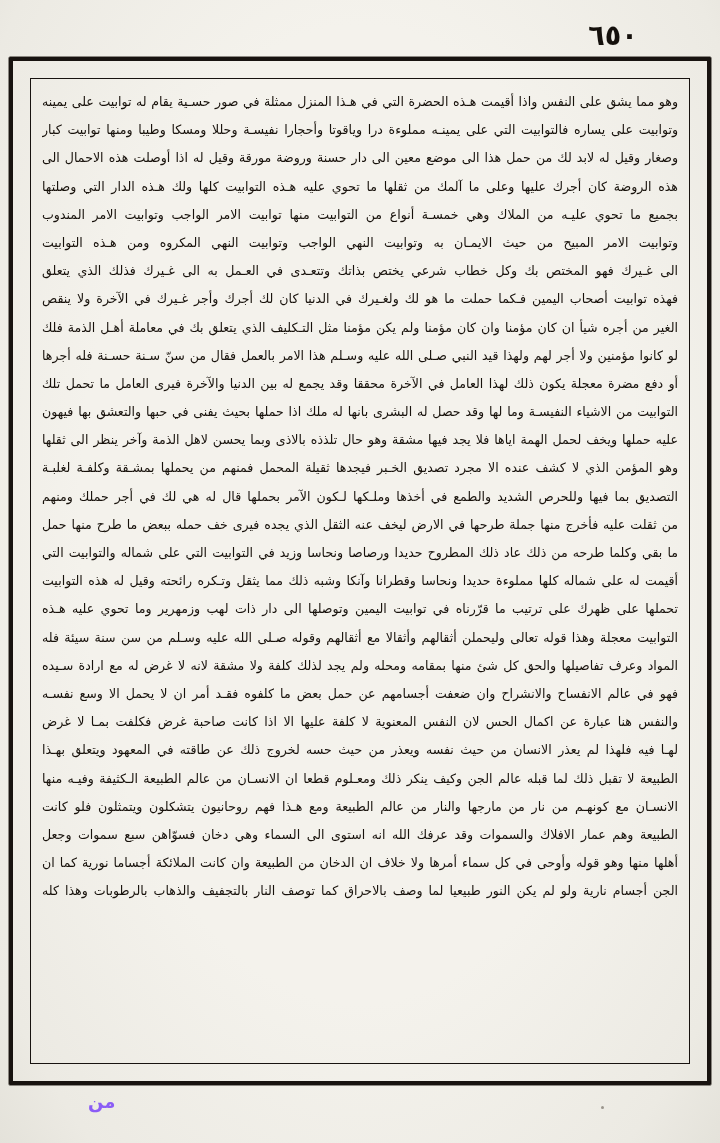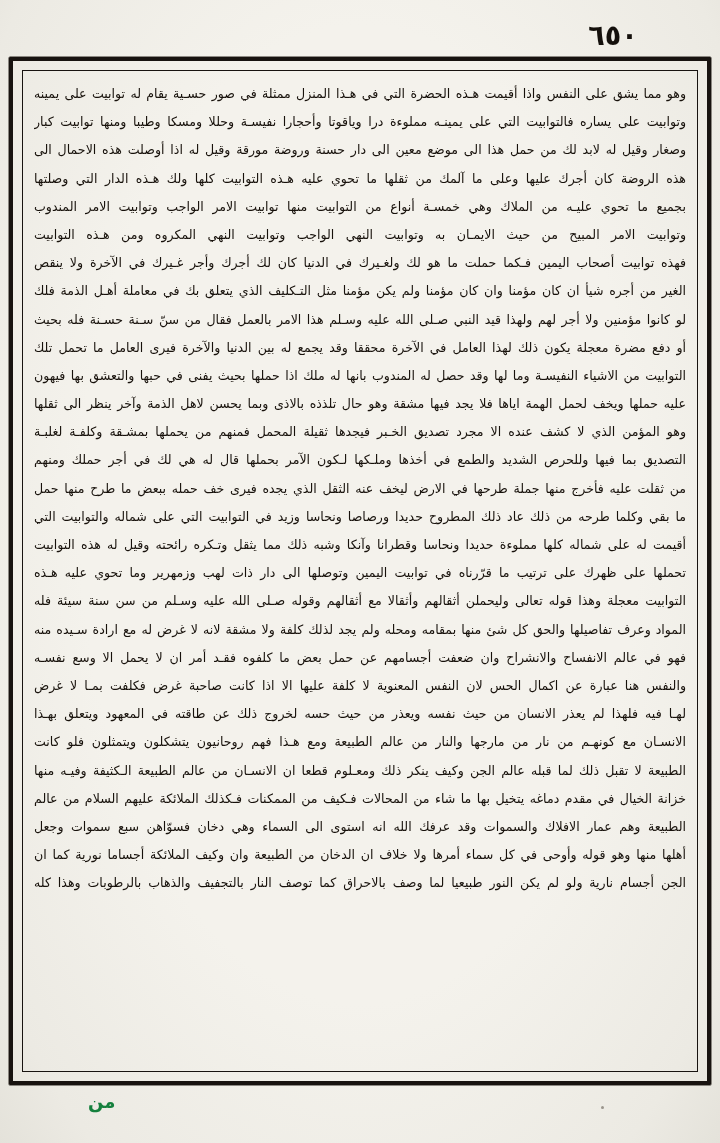--- a/index.html
+++ b/index.html
@@ -31,21 +31,21 @@
   }
 
   
   .frame {
     position: absolute;
     left: 9px;
     top: 57px;
     right: 9px;
     bottom: 58px;
     border: 4px solid #181310;
-    padding: 9px;
+    padding: 17px;
     box-sizing: border-box;
     border-radius: 1px;
     box-shadow: 0 0 0 0.5px #2a241e;
   }
   .frame-inner {
     width: 100%;
     height: 100%;
     border: 1.6px solid #181310;
     box-sizing: border-box;
   }
@@ -73,21 +73,21 @@
   }
 
   
   .catchword {
     position: absolute;
     top: 1091px;
     left: 88px;
     font-size: 18px;
     font-weight: bold;
     direction: rtl;
-    color: #15803d;
+    color: #8b5cf6;
   }
 
   
   .ink-speck {
     position: absolute;
     top: 1106px;
     left: 601px;
     width: 3px;
     height: 3px;
     border-radius: 50%;
@@ -101,42 +101,42 @@
 
 <div class="frame">
   <div class="frame-inner">
     <div class="text-block" id="text-block">
         <div class="text-line">وهو مما يشق على النفس واذا أقيمت هـذه الحضرة التي في هـذا المنزل ممثلة في صور حسـية يقام له توابيت على يمينه</div>
         <div class="text-line">وتوابيت على يساره فالتوابيت التي على يمينـه مملوءة درا وياقوتا وأحجارا نفيسـة وحللا ومسكا وطيبا ومنها توابيت كبار</div>
         <div class="text-line">وصغار وقيل له لابد لك من حمل هذا الى موضع معين الى دار حسنة وروضة مورقة وقيل له اذا أوصلت هذه الاحمال الى</div>
         <div class="text-line">هذه الروضة كان أجرك عليها وعلى ما آلمك من ثقلها ما تحوي عليه هـذه التوابيت كلها ولك هـذه الدار التي وصلتها</div>
         <div class="text-line">بجميع ما تحوي عليـه من الملاك وهي خمسـة أنواع من التوابيت منها توابيت الامر الواجب وتوابيت الامر المندوب</div>
         <div class="text-line">وتوابيت الامر المبيح من حيث الايمـان به وتوابيت النهي الواجب وتوابيت النهي المكروه ومن هـذه التوابيت</div>
+        <div class="text-line">الى غـيرك فهو المختص بك وكل خطاب شرعي يختص بذاتك وتتعـدى في العـمل به الى غـيرك فذلك الذي يتعلق</div>
         <div class="text-line">فهذه توابيت أصحاب اليمين فـكما حملت ما هو لك ولغـيرك في الدنيا كان لك أجرك وأجر غـيرك في الآخرة ولا ينقص</div>
         <div class="text-line">الغير من أجره شيأ ان كان مؤمنا وان كان مؤمنا ولم يكن مؤمنا مثل التـكليف الذي يتعلق بك في معاملة أهـل الذمة فلك أجرهم</div>
-        <div class="text-line">لو كانوا مؤمنين ولا أجر لهم ولهذا قيد النبي صـلى الله عليه وسـلم هذا الامر بالعمل فقال من سنّ سـنة حسـنة فله بحيث</div>
+        <div class="text-line">لو كانوا مؤمنين ولا أجر لهم ولهذا قيد النبي صـلى الله عليه وسـلم هذا الامر بالعمل فقال من سنّ سـنة حسـنة فله أجرها</div>
         <div class="text-line">أو دفع مضرة معجلة يكون ذلك لهذا العامل في الآخرة محققا وقد يجمع له بين الدنيا والآخرة فيرى العامل ما تحمل تلك</div>
-        <div class="text-line">التوابيت من الاشياء النفيسـة وما لها وقد حصل له المندوب بانها له ملك اذا حملها بحيث يفنى في حبها والتعشق بها فيهون</div>
+        <div class="text-line">التوابيت من الاشياء النفيسـة وما لها وقد حصل له البشرى بانها له ملك اذا حملها بحيث يفنى في حبها والتعشق بها فيهون</div>
         <div class="text-line">عليه حملها ويخف لحمل الهمة اياها فلا يجد فيها مشقة وهو حال تلذذه بالاذى وبما يحسن لاهل الذمة وآخر ينظر الى ثقلها</div>
         <div class="text-line">وهو المؤمن الذي لا كشف عنده الا مجرد تصديق الخـبر فيجدها ثقيلة المحمل فمنهم من يحملها بمشـقة وكلفـة لغلبـة</div>
         <div class="text-line">التصديق بما فيها وللحرص الشديد والطمع في أخذها وملـكها لـكون الآمر بحملها قال له هي لك في أجر حملك ومنهم</div>
         <div class="text-line">من ثقلت عليه فأخرج منها جملة طرحها في الارض ليخف عنه الثقل الذي يجده فيرى خف حمله ببعض ما طرح منها حمل</div>
         <div class="text-line">ما بقي وكلما طرحه من ذلك عاد ذلك المطروح حديدا ورصاصا ونحاسا وزيد في التوابيت التي على شماله والتوابيت التي</div>
         <div class="text-line">أقيمت له على شماله كلها مملوءة حديدا ونحاسا وقطرانا وآنكا وشبه ذلك مما يثقل وتـكره رائحته وقيل له هذه التوابيت</div>
         <div class="text-line">تحملها على ظهرك على ترتيب ما قرّرناه في توابيت اليمين وتوصلها الى دار ذات لهب وزمهرير وما تحوي عليه هـذه</div>
         <div class="text-line">التوابيت معجلة وهذا قوله تعالى وليحملن أثقالهم وأثقالا مع أثقالهم وقوله صـلى الله عليه وسـلم من سن سنة سيئة فله</div>
         <div class="text-line">المواد وعرف تفاصيلها والحق كل شئ منها بمقامه ومحله ولم يجد لذلك كلفة ولا مشقة لانه لا غرض له مع ارادة سـيده منه</div>
         <div class="text-line">فهو في عالم الانفساح والانشراح وان ضعفت أجسامهم عن حمل بعض ما كلفوه فقـد أمر ان لا يحمل الا وسع نفسـه</div>
         <div class="text-line">والنفس هنا عبارة عن اكمال الحس لان النفس المعنوية لا كلفة عليها الا اذا كانت صاحبة غرض فكلفت بمـا لا غرض</div>
         <div class="text-line">لهـا فيه فلهذا لم يعذر الانسان من حيث نفسه ويعذر من حيث حسه لخروج ذلك عن طاقته في المعهود ويتعلق بهـذا</div>
+        <div class="text-line">الطبيعة لا تقبل ذلك لما قبله عالم الجن وكيف ينكر ذلك ومعـلوم قطعا ان الانسـان من عالم الطبيعة الـكثيفة وفيـه منها</div>
         <div class="text-line">الانسـان مع كونهـم من نار من مارجها والنار من عالم الطبيعة ومع هـذا فهم روحانيون يتشكلون ويتمثلون فلو كانت</div>
-        <div class="text-line">الطبيعة لا تقبل ذلك لما قبله عالم الجن وكيف ينكر ذلك ومعـلوم قطعا ان الانسـان من عالم الطبيعة الـكثيفة وفيـه منها</div>
-        <div class="text-line">خزانة الخيال في مقدم دماغه يتخيل بها ما شاء من المحالات فـكيف من الممكنات فـكذلك الملائكة عليهم السلام من عالم</div>
         <div class="text-line">الطبيعة وهم عمار الافلاك والسموات وقد عرفك الله انه استوى الى السماء وهي دخان فسوّاهن سبع سموات وجعل</div>
-        <div class="text-line">أهلها منها وهو قوله وأوحى في كل سماء أمرها ولا خلاف ان الدخان من الطبيعة وان وكيف الملائكة أجساما نورية كما ان</div>
+        <div class="text-line">أهلها منها وهو قوله وأوحى في كل سماء أمرها ولا خلاف ان الدخان من الطبيعة وان كانت الملائكة أجساما نورية كما ان</div>
         <div class="text-line">الجن أجسام نارية ولو لم يكن النور طبيعيا لما وصف بالاحراق كما توصف النار بالتجفيف والذهاب بالرطوبات وهذا كله</div>
       </div>
   </div>
 </div>
 
 <div class="catchword">من</div>
 
 <div class="ink-speck"></div>
 
 </body></html>

